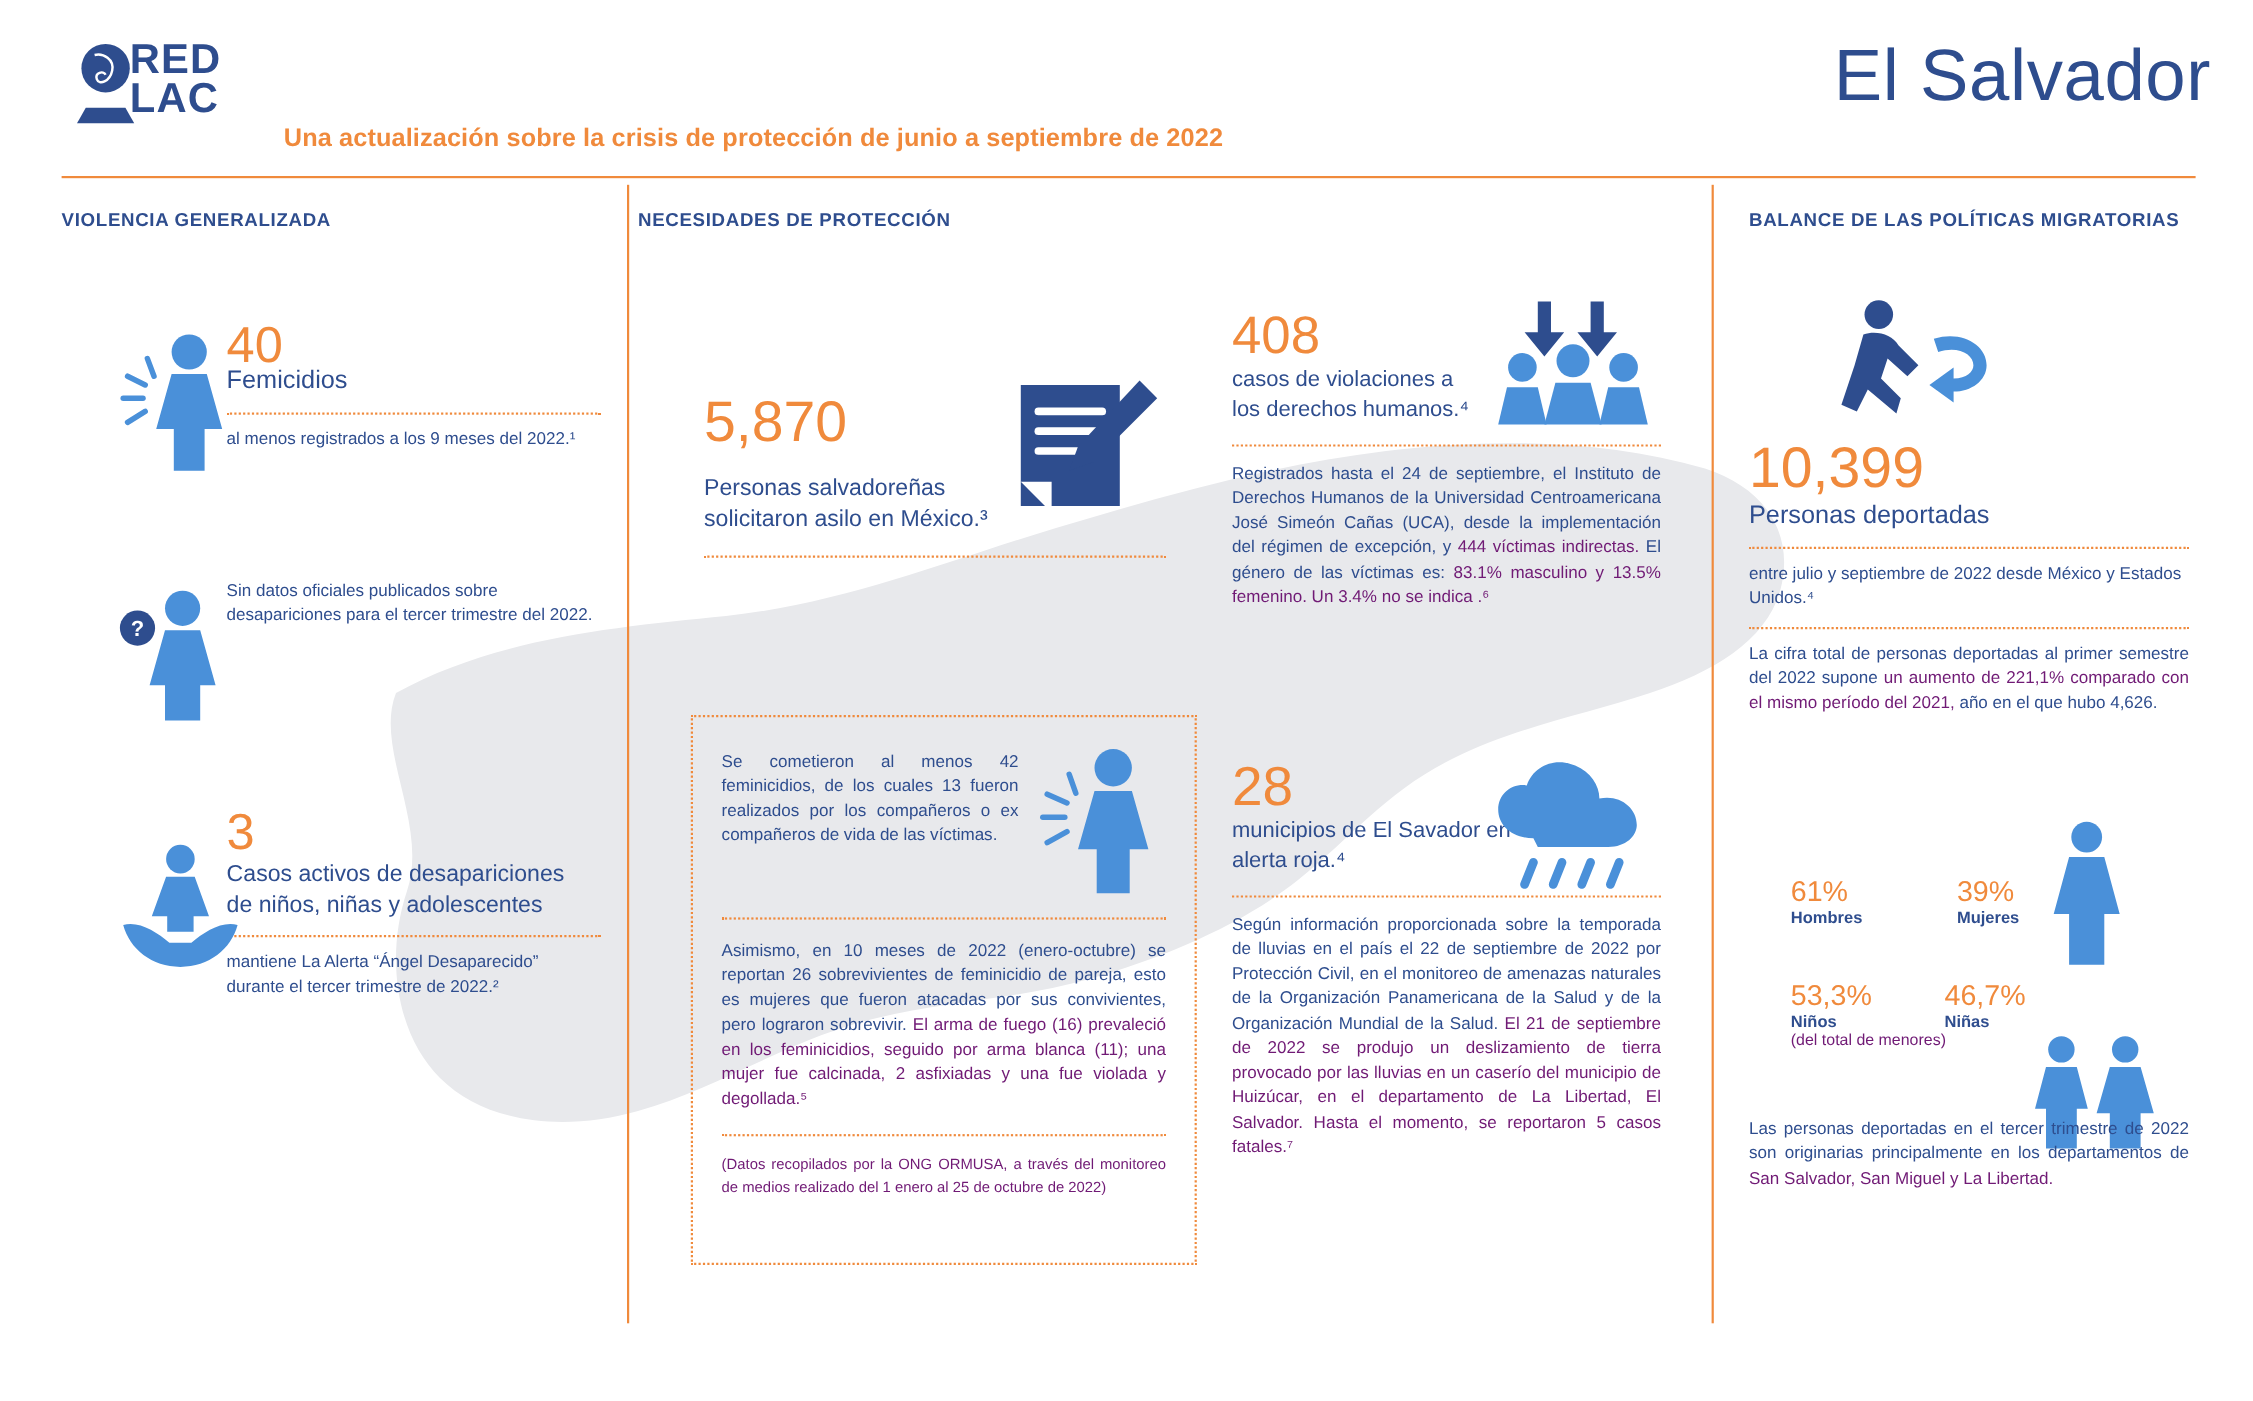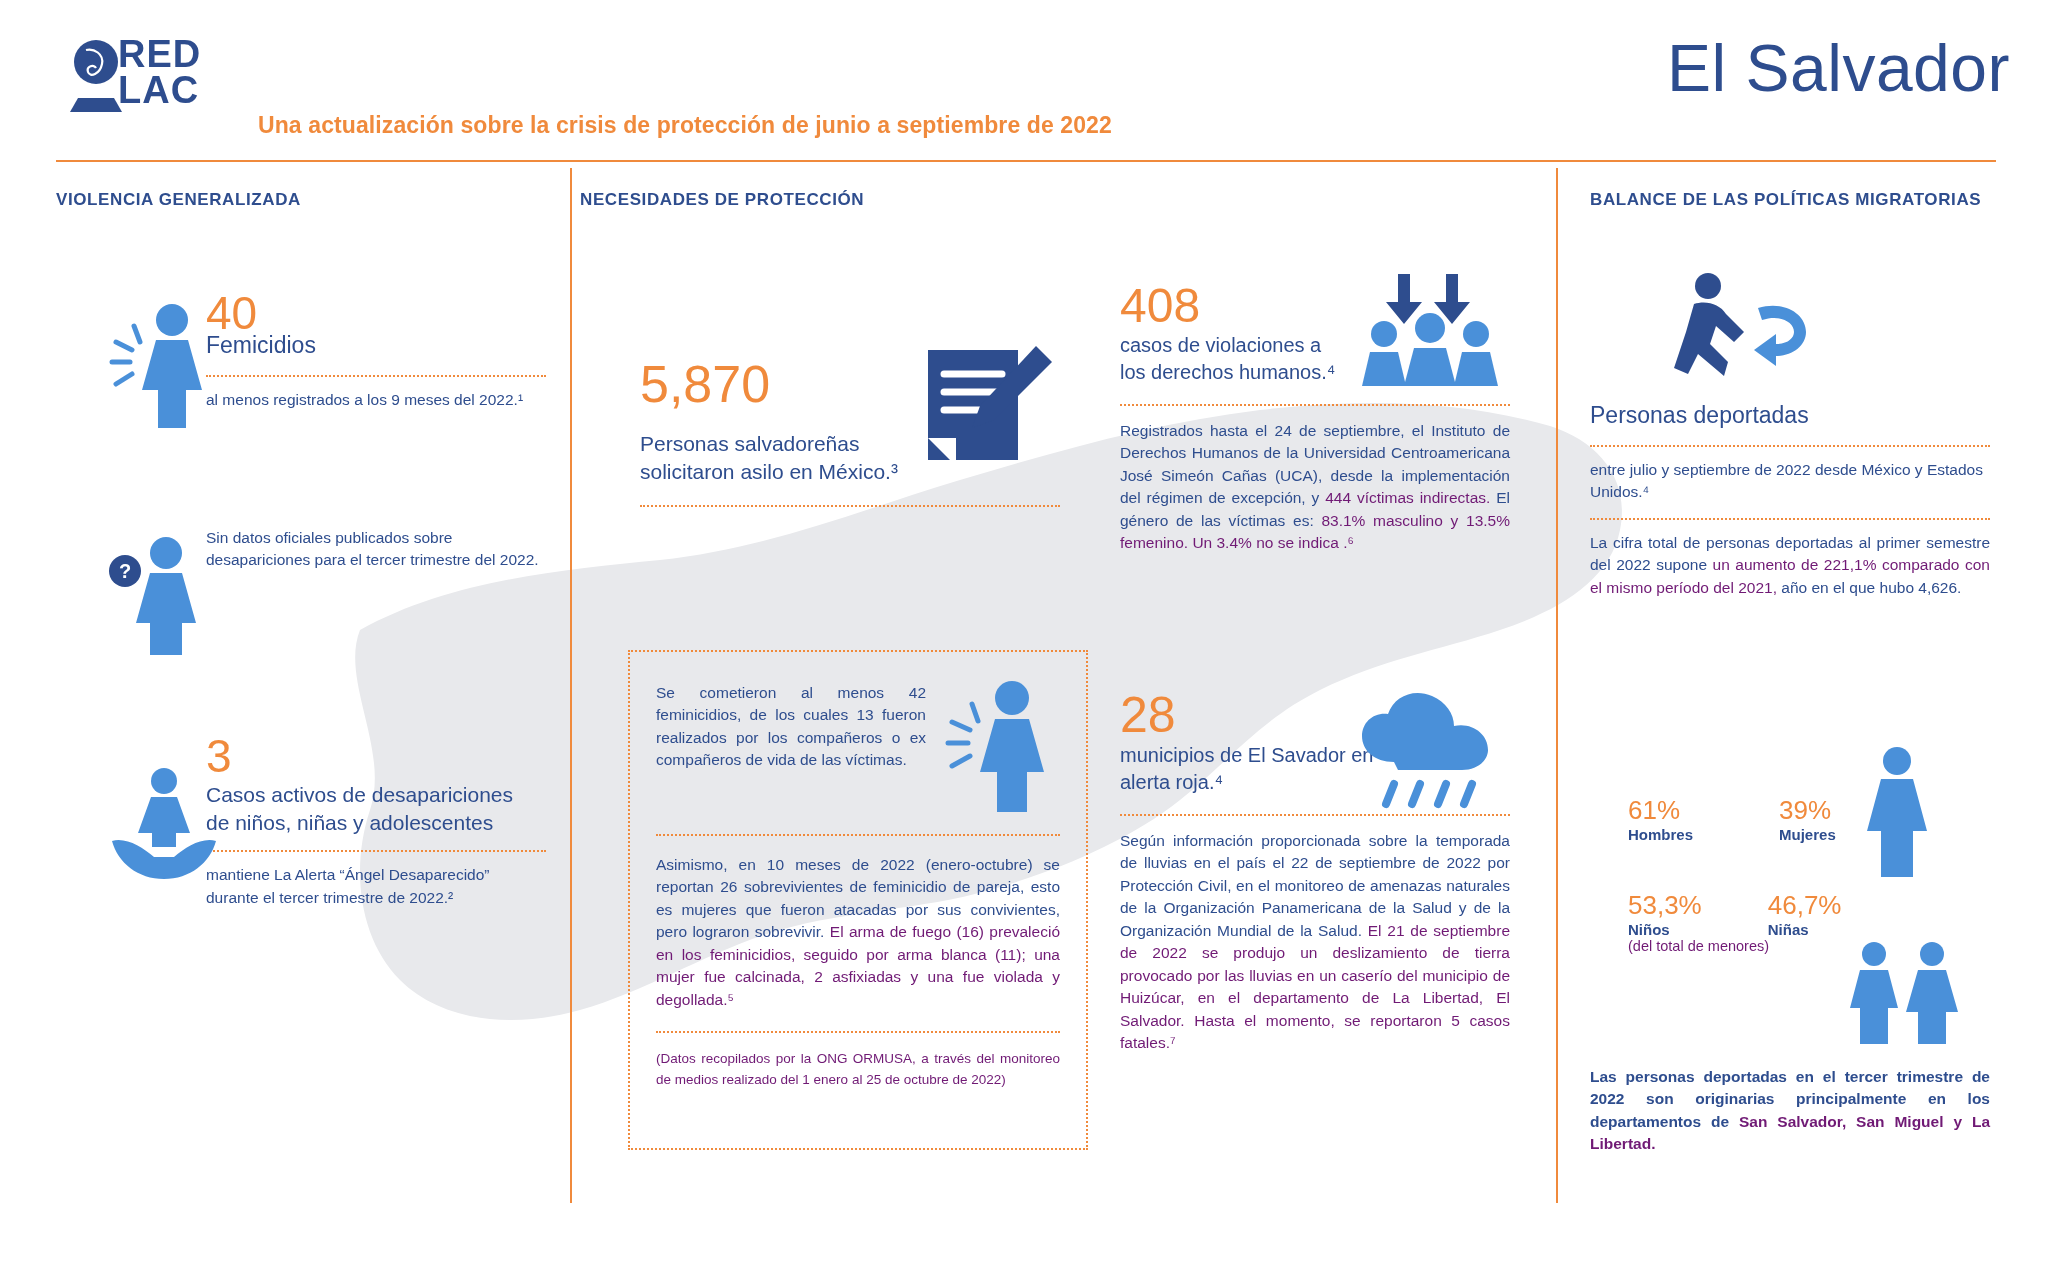--- a/index.html
+++ b/index.html
@@ -224,20 +224,21 @@
 
 <svg style="position:absolute; left:1650px; top:270px;" width="170" height="110" viewBox="0 0 170 110">
   <g fill="#2e4d8e">
     <circle cx="58" cy="16" r="13"></circle>
     <path d="M44,34 C56,30 70,34 76,44 L94,62 L84,72 L66,56 L60,74 L78,92 L74,106 L48,84 L38,104 L24,98 L36,62 Z"></path>
   </g>
   <path d="M108,38 C134,30 156,44 156,62 C156,76 142,86 126,86 L126,96 L104,80 L126,64 L126,74 C138,74 144,68 144,62 C144,52 130,44 112,50 Z" fill="#4a90d9"></path>
 </svg>
 
 <div style="position:absolute; left:1590px; top:400px; width:420px;">
+  <div class="big-num num10399">10,399</div>
   <div style="font-size:23px; margin-top:2px;">Personas deportadas</div>
   <div class="dotrule" style="width:400px; margin:16px 0 12px 0;"></div>
   <div class="body-text" style="width:400px;">entre julio y septiembre de 2022 desde México y Estados Unidos.⁴</div>
   <div class="dotrule" style="width:400px; margin:14px 0 12px 0;"></div>
   <div class="body-text just" style="width:400px;"><span>La cifra total de personas deportadas al primer semestre del 2022 supone </span><span class="orange">un aumento de 221,1% comparado con el mismo período del 2021,</span><span> año en el que hubo 4,626.</span></div>
 </div>
 
 <div style="position:absolute; left:1628px; top:795px;">
   <div style="display:flex; gap:86px;">
     <div>
@@ -270,15 +271,15 @@
   <path d="M36,34 L68,34 L82,86 L68,86 L68,132 L36,132 L36,86 L22,86 Z" fill="#4a90d9"></path>
 </svg>
 
 <svg style="position:absolute; left:1838px; top:940px;" width="130" height="110" viewBox="0 0 130 110">
   <circle cx="36" cy="14" r="12" fill="#4a90d9"></circle>
   <path d="M22,30 L50,30 L60,68 L50,68 L50,104 L22,104 L22,68 L12,68 Z" fill="#4a90d9"></path>
   <circle cx="94" cy="14" r="12" fill="#4a90d9"></circle>
   <path d="M80,30 L108,30 L120,72 L108,72 L108,104 L80,104 L80,72 L68,72 Z" fill="#4a90d9"></path>
 </svg>
 
-<div class="body-text just" style="position:absolute; left:1590px; top:1066px; width:400px;font-weight:bold;"><span>Las personas deportadas en el tercer trimestre de 2022 son originarias principalmente en los departamentos de </span><span class="orange">San Salvador, San Miguel y La Libertad.</span></div>
+<div class="body-text just" style="position:absolute; left:1590px; top:1016px; width:400px;"><span>Las personas deportadas en el tercer trimestre de 2022 son originarias principalmente en los departamentos de </span><span class="orange">San Salvador, San Miguel y La Libertad.</span></div>
 
 </div>
 
 </body></html>

